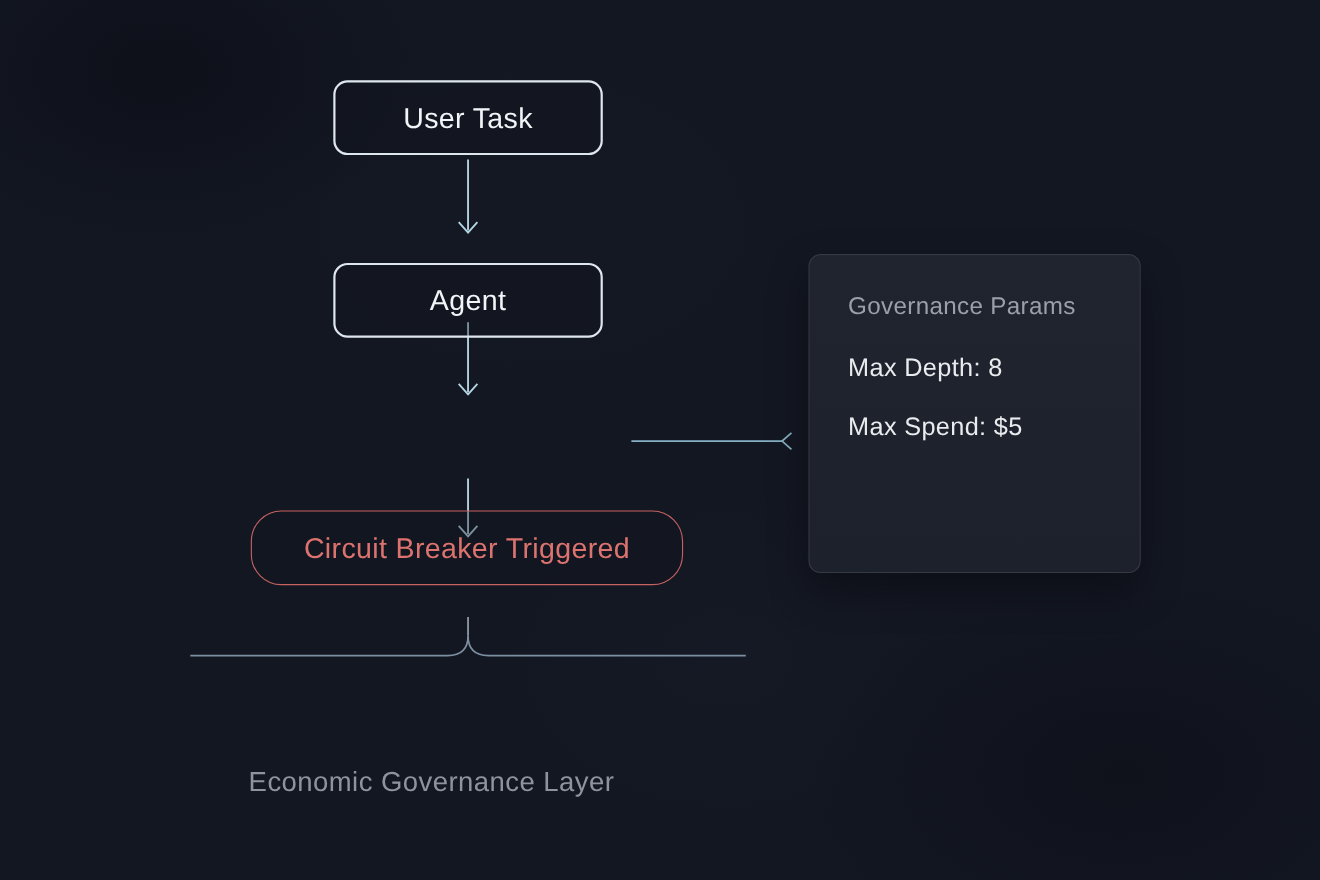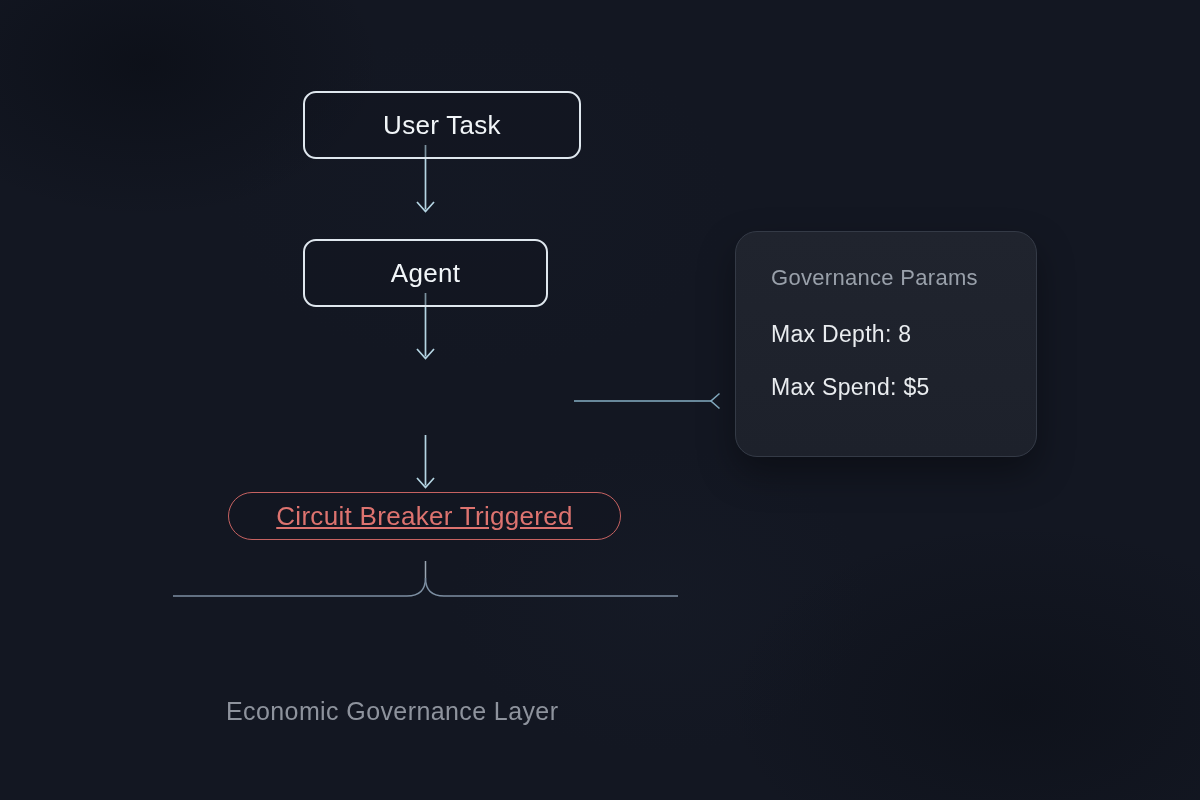--- a/index.html
+++ b/index.html
@@ -32,60 +32,59 @@
     align-items: center;
     justify-content: center;
     box-sizing: border-box;
     border: 2px solid #dfe7ee;
     border-radius: 13px;
     color: #f1f5f8;
     font-size: 26px;
     letter-spacing: 0.3px;
     background: rgba(17,21,31,0.35);
   }
-  .node-user-task { left: 303px; top: 91px;  width: 278px; height: 68px; }
+  .node-user-task { left: 303px; top: 73px;  width: 245px; height: 68px; }
   .node-agent     { left: 303px; top: 222px; width: 245px; height: 68px; margin-top: 17px; }
   .node-reasoning {
     left: 278px; top: 368px; width: 295px; height: 64px;
     border-radius: 32px;
     border-color: #8dbacf;
     border-width: 1.5px;
   }
   .node-breaker {
-    left: 228px; top: 492px; width: 393px; height: 48px;
+    left: 228px; top: 464px; width: 393px; height: 68px;
     border-radius: 28px;
     border-color: #c66261;
     border-width: 1.5px;
     color: #dd736f;
-    text-decoration: underline;
   }
   .outcome-label {
     position: absolute;
     font-size: 25px;
     color: #bed3e0;
     letter-spacing: 0.3px;
     text-align: center;
   }
   .outcome-left  { left: 160px; top: 612px; width: 295px; }
   .outcome-right { left: 460px; top: 612px; width: 192px; }
   .caption {
     position: absolute;
     left: 226px; top: 697px; width: 400px;
     font-size: 25px;
     color: #8e939d;
     letter-spacing: 0.4px;
   }
   .panel {
     position: absolute;
     left: 735px; top: 231px;
-    width: 302px; height: 226px;
+    width: 302px; height: 290px;
     box-sizing: border-box;
     background: linear-gradient(180deg, #20242e 0%, #1d212b 100%);
     border: 1px solid #343a46;
-    border-radius: 22px;
+    border-radius: 11px;
     padding: 33px 30px 0 35px;
     box-shadow: 0 16px 36px rgba(0,0,0,0.35);
   }
   .panel-title {
     font-size: 22px;
     line-height: 26px;
     color: #99a0aa;
     letter-spacing: 0.3px;
     margin-bottom: 30px;
   }

